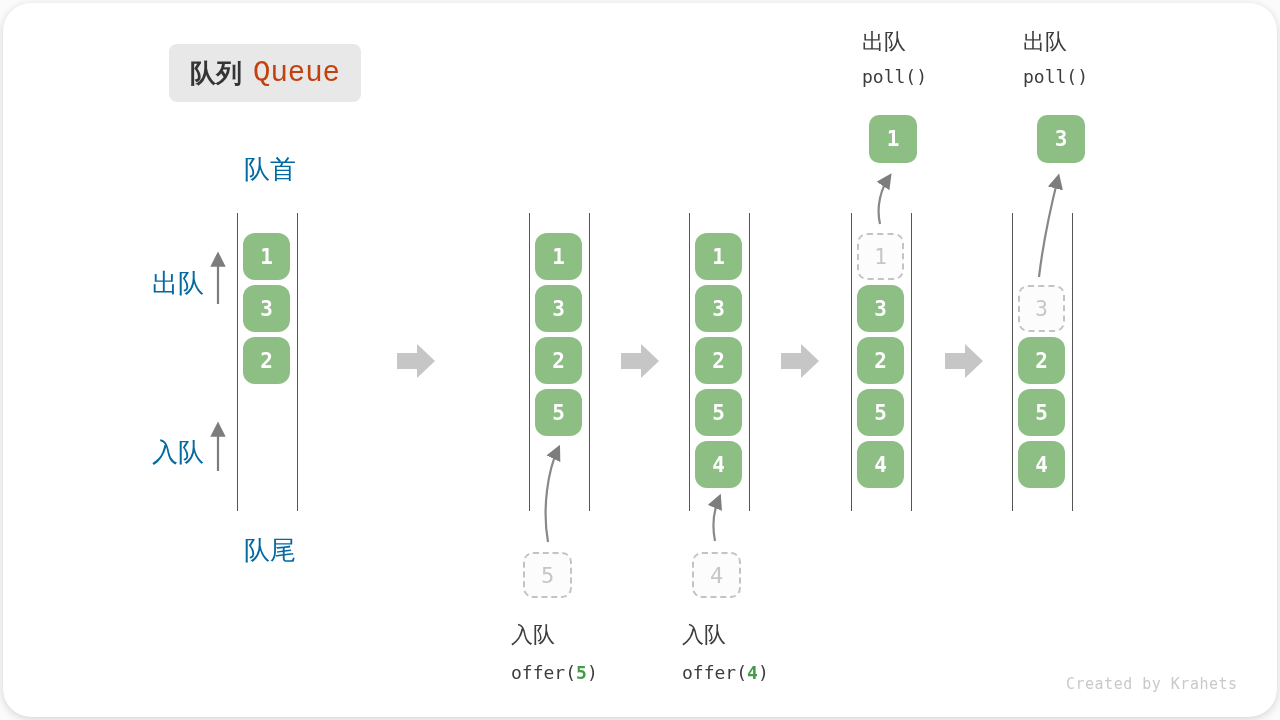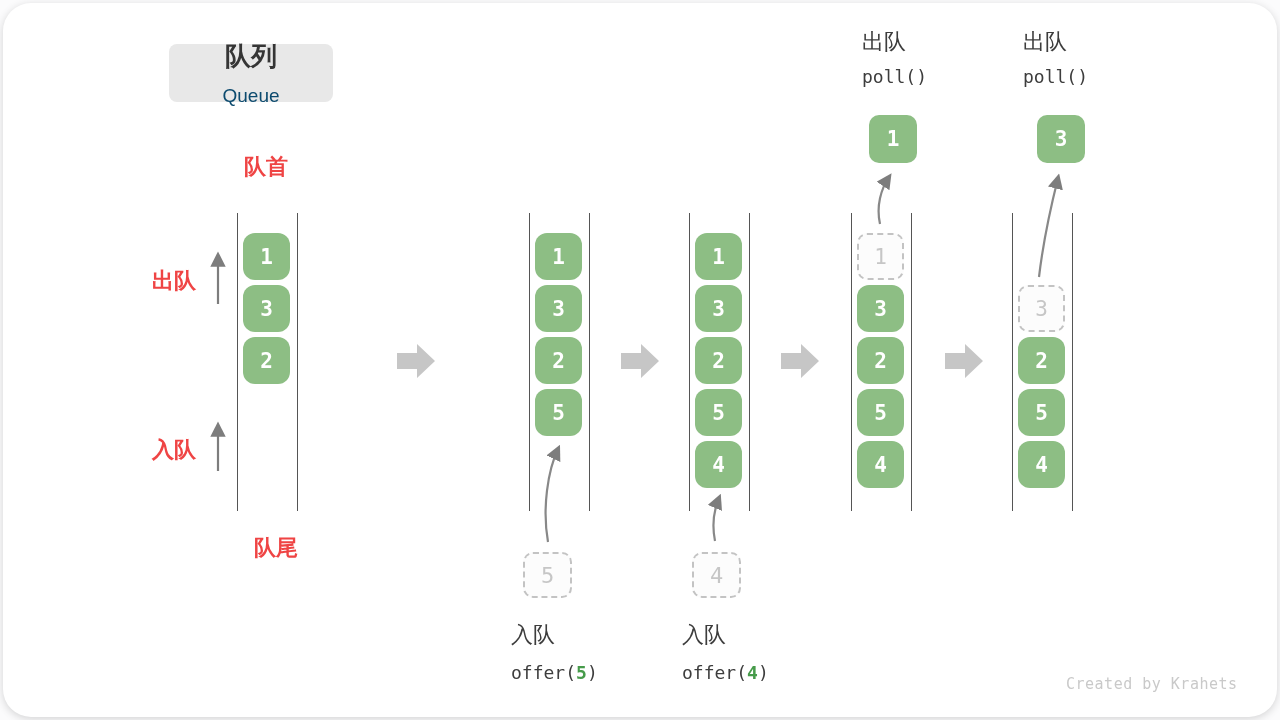--- a/index.html
+++ b/index.html
@@ -19,31 +19,31 @@
   }
   .canvas{
     position:absolute;left:3px;top:3px;width:1274px;height:714px;
     background:#ffffff;border-radius:28px;
     box-shadow:0 2px 9px rgba(0,0,0,.16);
   }
   .stage{position:absolute;inset:0;}
 
   
   .title-box{
-    position:absolute;left:169px;top:44px;width:164px;height:58px;
+    position:absolute;left:169px;top:44px;width:192px;height:58px;
     background:#e8e8e8;border-radius:8px;
-    display:flex;align-items:center;justify-content:center;gap:11px;flex-direction:column;
+    display:flex;align-items:center;justify-content:center;gap:11px;
   }
   .title-zh{font-size:26px;font-weight:700;color:#353535;}
-  .title-en{font-family:Liberation Sans, sans-serif;font-size:19px;color:#0c4a6e;}
-
-  
-  .side-lbl{position:absolute;font-size:22px;font-weight:700;color:#ef4444;white-space:nowrap;}
+  .title-en{font-family:Liberation Mono, monospace;font-size:29px;color:#c2410c;}
+
+  
+  .side-lbl{position:absolute;font-size:26px;font-weight:400;color:#0369a1;white-space:nowrap;}
   #lbl-head{left:244px;top:152px;}
-  #lbl-tail{left:244px;top:533px;margin-left:10px;}
+  #lbl-tail{left:244px;top:533px;}
   #lbl-deq{left:152px;top:266px;}
   #lbl-enq{left:152px;top:435px;}
 
   
   .col{
     position:absolute;top:213px;width:61px;height:298px;box-sizing:border-box;
     border-left:1.6px solid #555;border-right:1.6px solid #555;
   }
   .c1{left:237px}.c2{left:529px}.c3{left:689px}.c4{left:851px}.c5{left:1012px}
 

